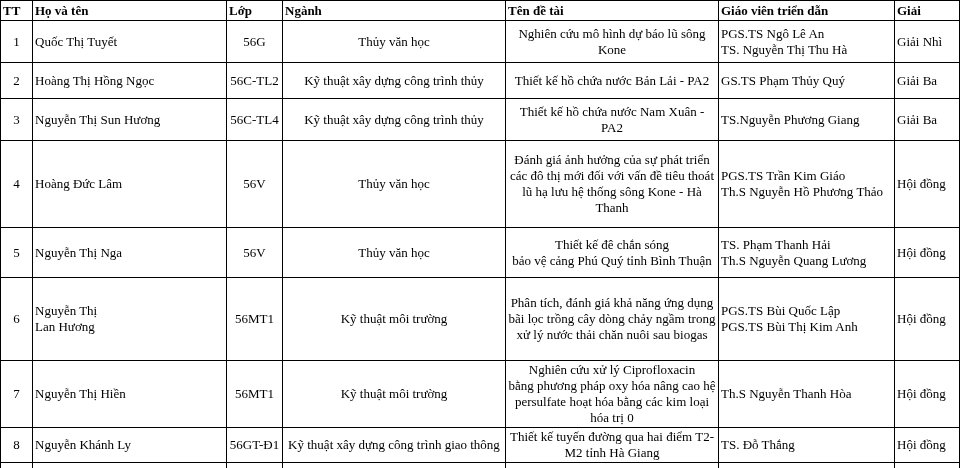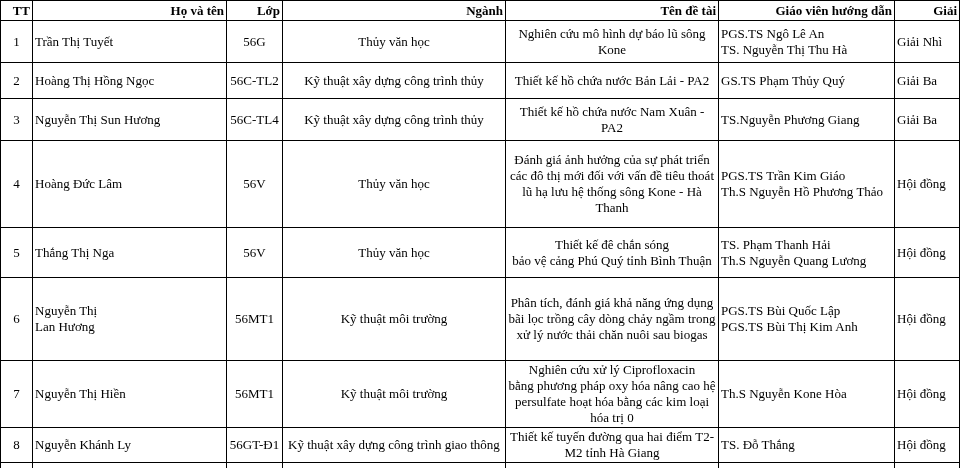--- a/index.html
+++ b/index.html
@@ -22,21 +22,21 @@
     border: 1px solid #000000;
     font-size: 13px;
     line-height: 16px;
     vertical-align: middle;
     padding: 1px 2px;
     overflow: hidden;
     word-wrap: break-word;
   }
   table.results th {
     font-weight: bold;
-    text-align: right;
+    text-align: left;
     height: 20px;
   }
   td.c { text-align: center; }
   td.l { text-align: left; padding-left: 4px; padding-right: 2px; }
   .pre { white-space: pre-line; }
 </style>
 </head>
 <body>
 
 <div class="page">
@@ -50,28 +50,28 @@
         <col style="width:176px">
       <col style="width:65px">
     </colgroup>
     <thead>
       <tr>
         <th>TT</th>
         <th>Họ và tên</th>
         <th>Lớp</th>
         <th>Ngành</th>
         <th>Tên đề tài</th>
-        <th>Giáo viên hướng dẫn</th>
+        <th>Giáo viên triển dẫn</th>
         <th>Giải</th>
       </tr>
     </thead>
     <tbody>
       <tr style="height:42px">
         <td class="c">1</td>
-        <td class="l pre">Trần Thị Tuyết</td>
+        <td class="l pre">Quốc Thị Tuyết</td>
         <td class="c">56G</td>
         <td class="c">Thủy văn học</td>
         <td class="c pre">Nghiên cứu mô hình dự báo lũ sông Kone</td>
         <td class="l pre">PGS.TS Ngô Lê An
 TS. Nguyễn Thị Thu Hà</td>
         <td class="l">Giải Nhì</td>
       </tr>
       <tr style="height:36px">
         <td class="c">2</td>
         <td class="l pre">Hoàng Thị Hồng Ngọc</td>
@@ -95,21 +95,21 @@
         <td class="l pre">Hoàng Đức Lâm</td>
         <td class="c">56V</td>
         <td class="c">Thủy văn học</td>
         <td class="c pre">Đánh giá ảnh hưởng của sự phát triển các đô thị mới đối với vấn đề tiêu thoát lũ hạ lưu hệ thống sông Kone - Hà Thanh</td>
         <td class="l pre">PGS.TS Trần Kim Giáo
 Th.S Nguyễn Hồ Phương Thảo</td>
         <td class="l">Hội đồng</td>
       </tr>
       <tr style="height:50px">
         <td class="c">5</td>
-        <td class="l pre">Thắng Thị Nga</td>
+        <td class="l pre">Nguyễn Thị Nga</td>
         <td class="c">56V</td>
         <td class="c">Thủy văn học</td>
         <td class="c pre">Thiết kế đê chắn sóng
 bảo vệ cảng Phú Quý tỉnh Bình Thuận</td>
         <td class="l pre">TS. Phạm Thanh Hải
 Th.S Nguyễn Quang Lương</td>
         <td class="l">Hội đồng</td>
       </tr>
       <tr style="height:83px">
         <td class="c">6</td>
@@ -123,21 +123,21 @@
 PGS.TS Bùi Thị Kim Anh</td>
         <td class="l">Hội đồng</td>
       </tr>
       <tr style="height:67px">
         <td class="c">7</td>
         <td class="l pre">Nguyễn Thị Hiền</td>
         <td class="c">56MT1</td>
         <td class="c">Kỹ thuật môi trường</td>
         <td class="c pre">Nghiên cứu xử lý Ciprofloxacin
 bằng phương pháp oxy hóa nâng cao hệ persulfate hoạt hóa bằng các kim loại hóa trị 0</td>
-        <td class="l pre">Th.S Nguyễn Kone Hòa</td>
+        <td class="l pre">Th.S Nguyễn Thanh Hòa</td>
         <td class="l">Hội đồng</td>
       </tr>
       <tr style="height:35px">
         <td class="c">8</td>
         <td class="l pre">Nguyễn Khánh Ly</td>
         <td class="c">56GT-Đ1</td>
         <td class="c">Kỹ thuật xây dựng công trình giao thông</td>
         <td class="c pre">Thiết kế tuyến đường qua hai điểm T2-M2 tỉnh Hà Giang</td>
         <td class="l pre">TS. Đỗ Thắng</td>
         <td class="l">Hội đồng</td>

